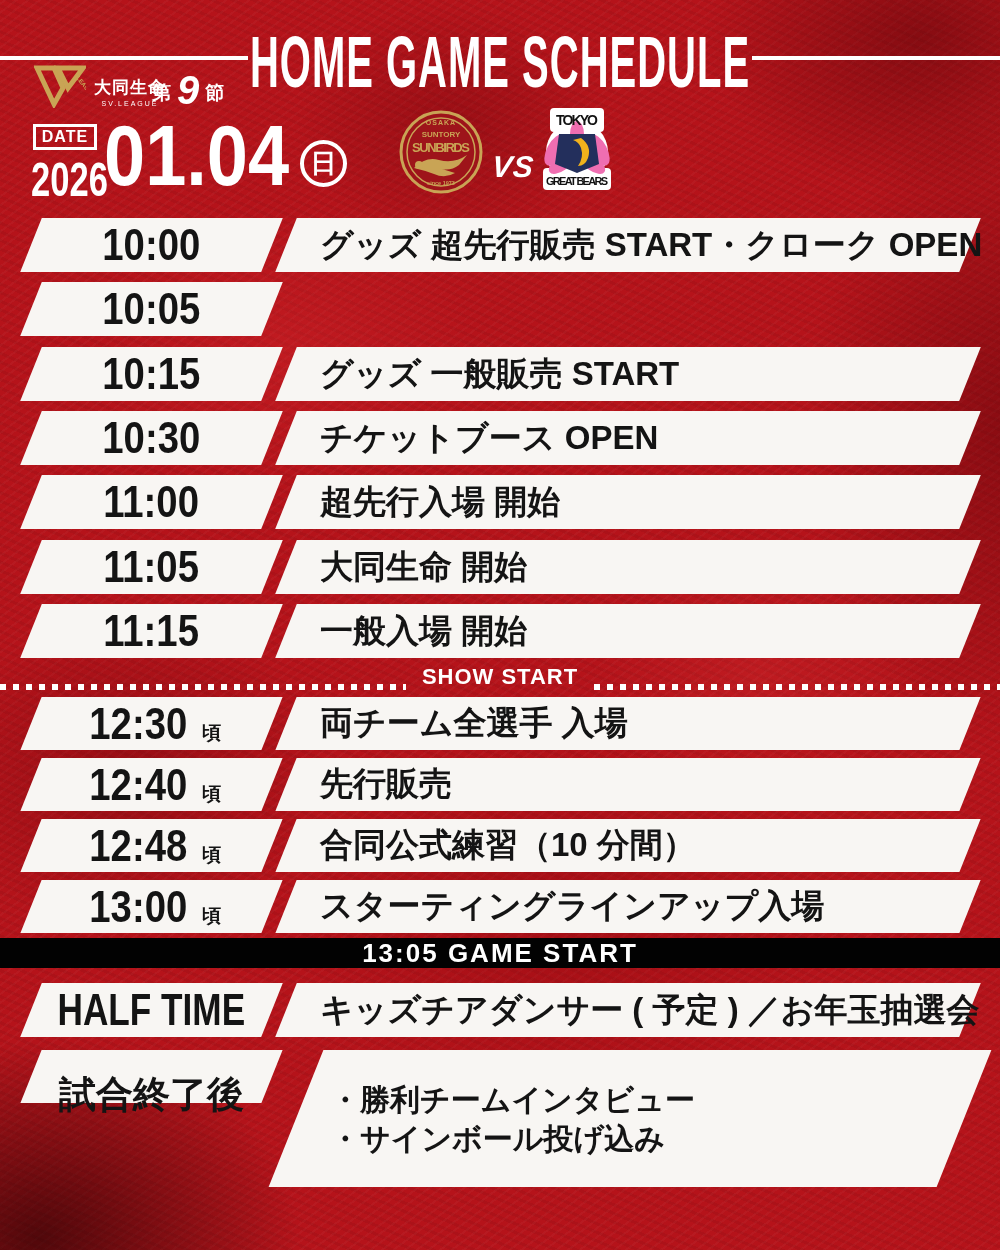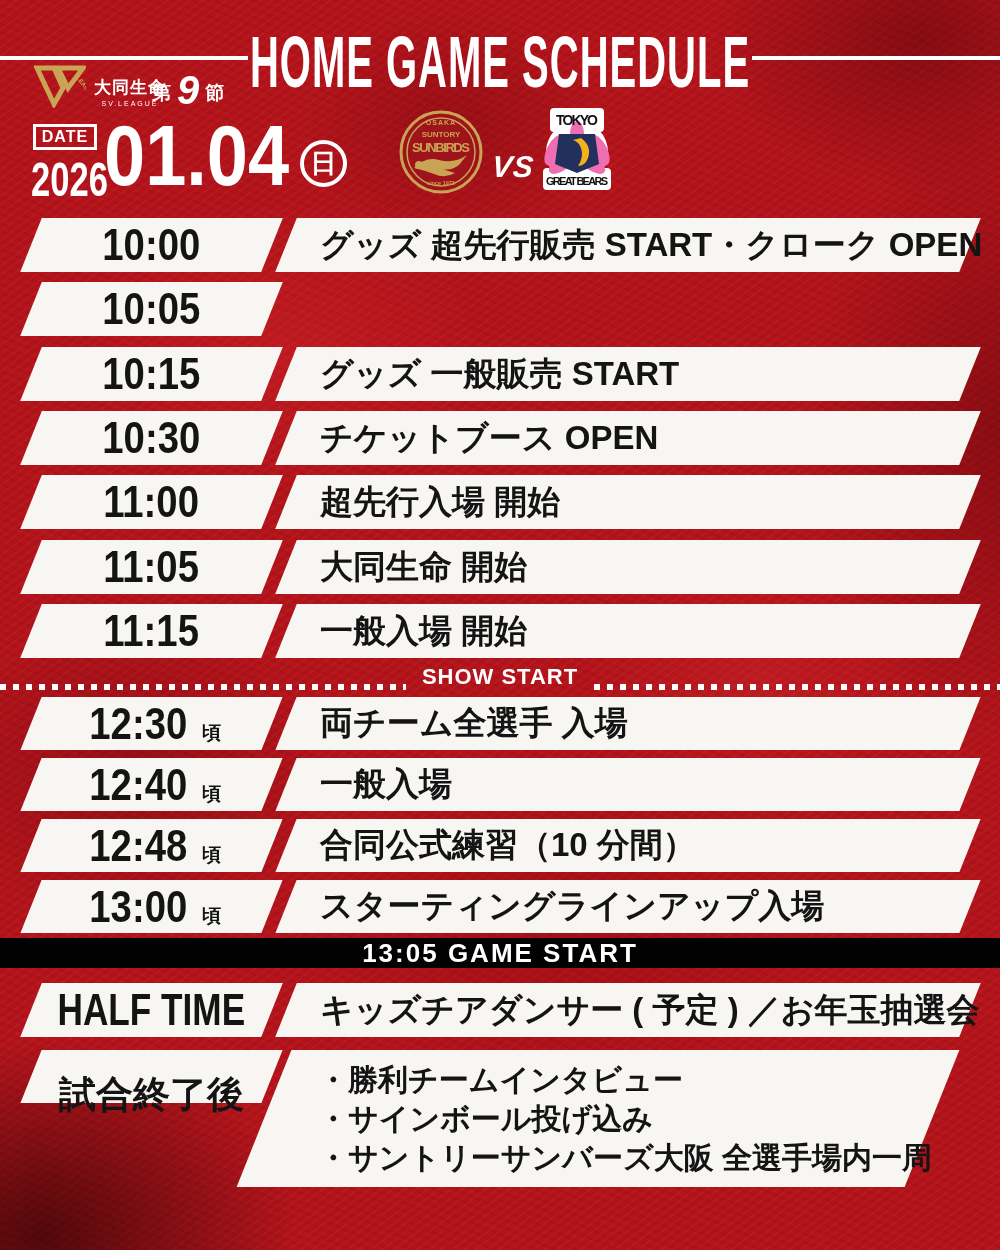--- a/index.html
+++ b/index.html
@@ -98,21 +98,21 @@
     color:#fff;font-weight:bold;font-size:26px;letter-spacing:2px;
     display:flex;align-items:center;justify-content:center;
   }
   
   .half-label{
     position:relative;color:#141414;font-weight:bold;font-size:44px;line-height:1;
     transform:scaleX(.8);transform-origin:center;white-space:nowrap;
   }
   .post-row-label{left:31px;width:241px;display:flex;align-items:center;justify-content:center;}
   .post-label{position:relative;color:#141414;font-weight:bold;font-size:37px;white-space:nowrap;margin-top:37px;}
-  .cell-bullets{left:264px;width:668px;height:137px;display:flex;align-items:center;justify-content:flex-end;}
+  .cell-bullets{left:296px;width:668px;height:137px;display:flex;align-items:center;}
   .bullets{
     position:relative;list-style:none;margin:0;padding:0 0 0 34px;
   }
   .bullets li{
     color:#141414;font-weight:bold;font-size:30px;line-height:39px;white-space:nowrap;
   }
 </style>
 </head>
 <body>
 
@@ -244,21 +244,21 @@
     <div class="cell cell-desc">
         <span class="desc-text">両チーム全選手 入場</span>
       </div>
   </div>
   <div class="row" style="top:758px;height:53px">
     <div class="cell cell-time">
         <span class="time-num">12:40</span>
         <span class="approx">頃</span>
       </div>
     <div class="cell cell-desc">
-        <span class="desc-text">一般入場</span>
+        <span class="desc-text">先行販売</span>
       </div>
   </div>
   <div class="row" style="top:819px;height:53px">
     <div class="cell cell-time">
         <span class="time-num">12:48</span>
         <span class="approx">頃</span>
       </div>
     <div class="cell cell-desc">
         <span class="desc-text">合同公式練習（10 分間）</span>
       </div>
@@ -285,18 +285,17 @@
   </div>
 
   <div class="row" style="top:1050px;height:137px">
     <div class="cell post-row-label" style="height:53px">
         <span class="post-label">試合終了後</span>
       </div>
     <div class="cell cell-bullets">
       <ul class="bullets">
         <li>・勝利チームインタビュー</li>
         <li>・サインボール投げ込み</li>
-        <li>・サントリーサンバーズ大阪 全選手場内一周</li>
       </ul>
     </div>
   </div>
 
 </div>
 
 </body></html>

